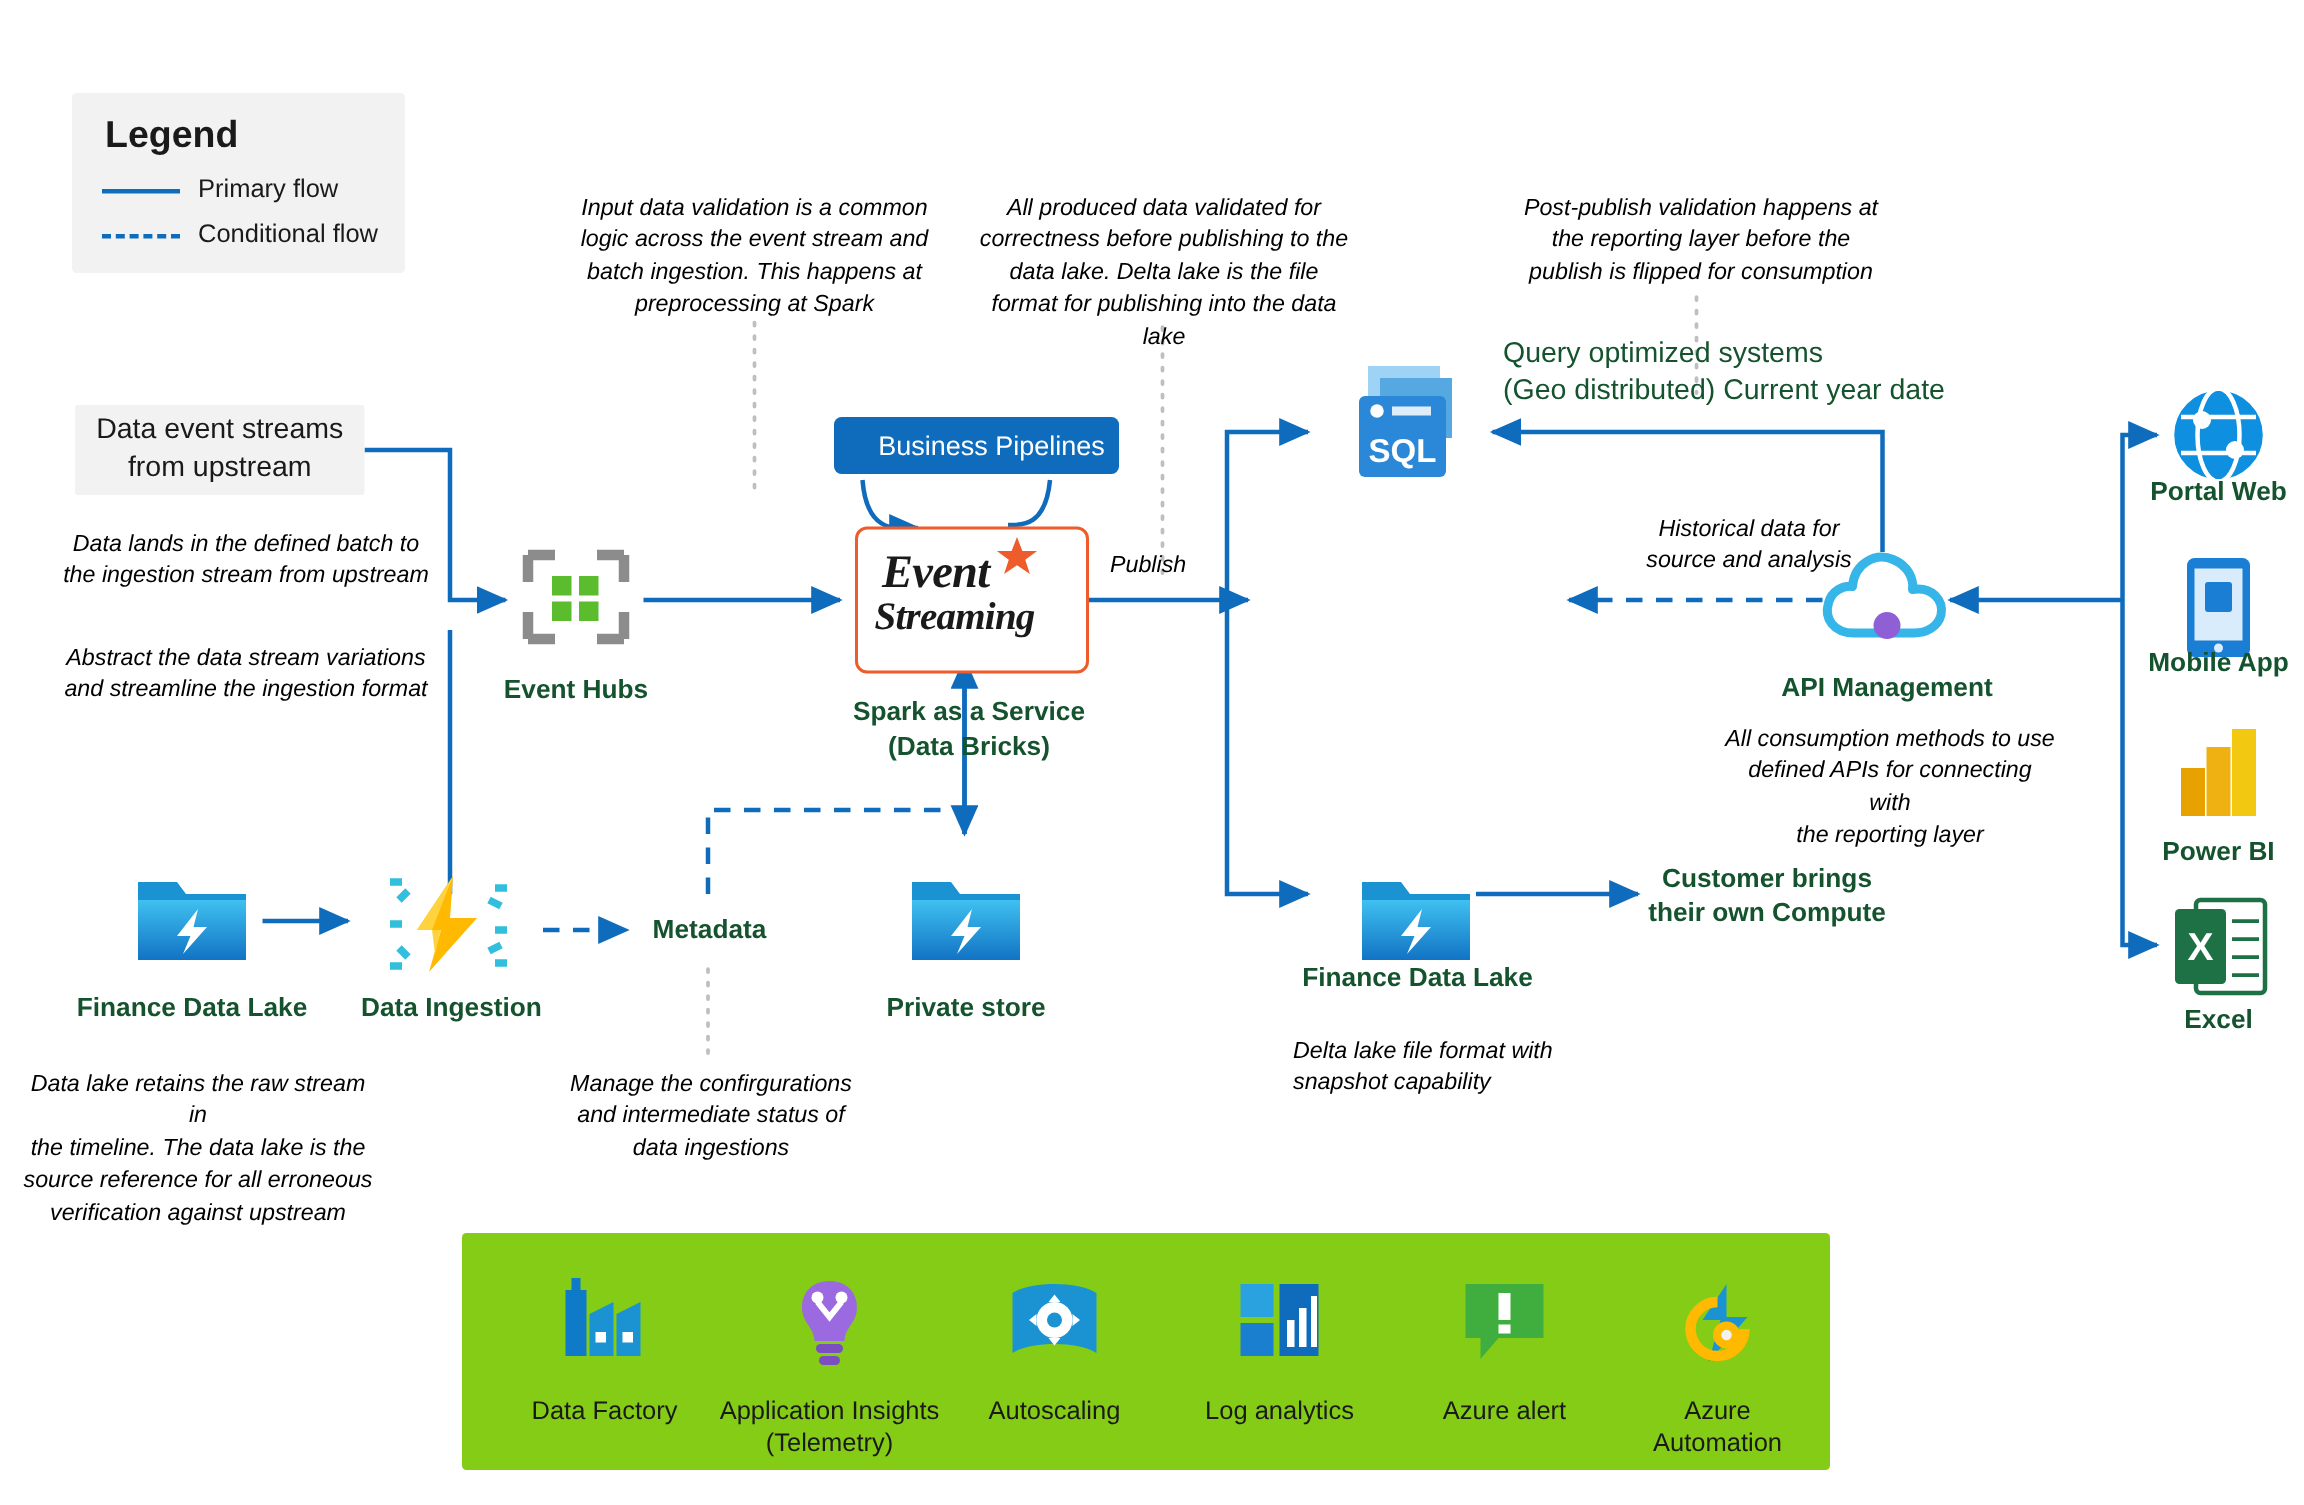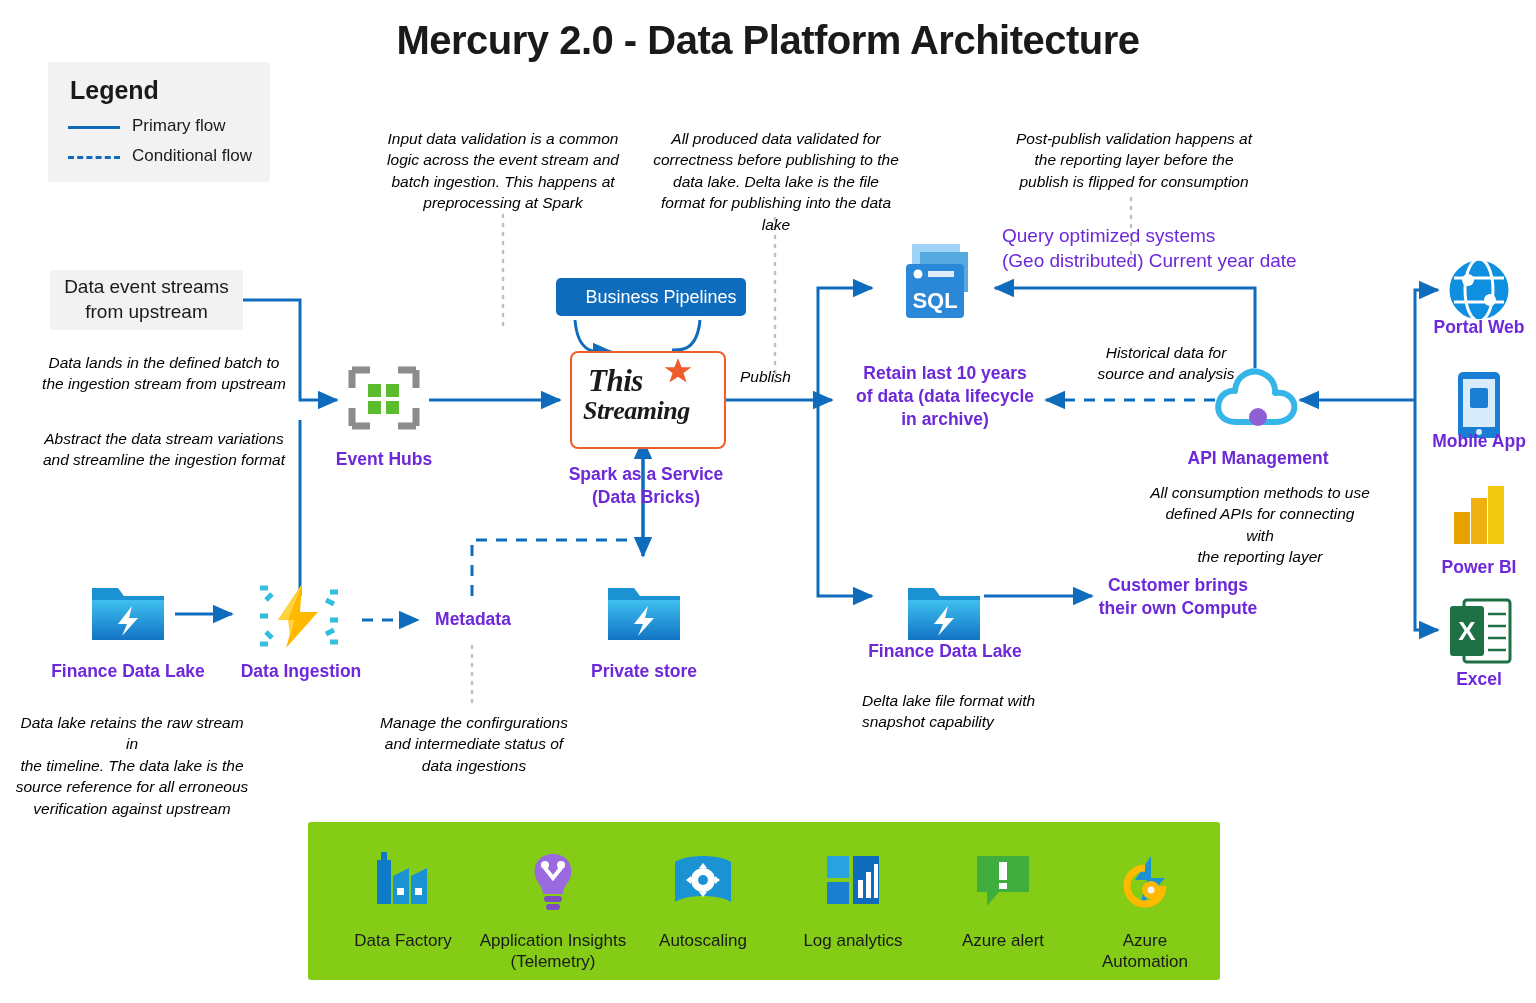--- a/index.html
+++ b/index.html
@@ -50,21 +50,21 @@
     font-style: italic;
     font-size: 15.5px;
     color: #000000;
     line-height: 1.38;
     text-align: center;
   }
   
   .label {
     position: absolute;
     font-size: 17.5px;
-    color: #6d28d9;
+    color: #14532d;
     text-align: center;
     line-height: 1.3;
   }
   .label.bold { font-weight: bold; }
   .label.big { font-size: 19px; }
   
   .box-gray {
     position: absolute;
     background: #f2f2f2;
     display: flex; align-items: center; justify-content: center;
@@ -170,21 +170,20 @@
     </g>
 
     <g fill="none" stroke="#bfbfbf" stroke-width="2.5" stroke-dasharray="2,7" stroke-linecap="round">
       <path d="M503,215 L503,330"></path>
       <path d="M775,218 L775,388"></path>
       <path d="M1131,198 L1131,262"></path>
       <path d="M472,646 L472,706"></path>
     </g>
   </svg>
 
-  <div class="abs" id="title">Mercury 2.0 - Data Platform Architecture</div>
 
   <div class="abs" id="legend">
     <div class="lg-title">Legend</div>
     <div class="lg-line-solid" style="top:64px"></div>
     <div class="lg-row lg-label" style="left:84px; top:54px">Primary flow</div>
     <div class="lg-line-dash" style="top:94px"></div>
     <div class="lg-row lg-label" style="left:84px; top:84px">Conditional flow</div>
   </div>
 
   <div class="note" style="left:382px; top:128px; width:242px">Input data validation is a common
@@ -218,21 +217,21 @@
       <rect x="24" y="43" width="13" height="13" fill="#5bbc2e"></rect>
       <rect x="42" y="43" width="13" height="13" fill="#5bbc2e"></rect>
     </svg>
   </div>
   <div class="label bold" style="left:311px; top:448px; width:146px">Event Hubs</div>
 
 
   <div class="pill-blue" style="left:556px; top:278px; width:170px; height:38px">Business Pipelines</div>
 
   <div class="spark-box" style="left:570px; top:351px; width:152px; height:94px"></div>
-  <div class="spark-text" style="left:588px; top:363px; font-size:31px">This</div>
+  <div class="spark-text" style="left:588px; top:363px; font-size:31px">Event</div>
   <div class="spark-text" style="left:583px; top:396px; font-size:26px">Streaming</div>
   <div class="abs" style="left:662px; top:356px; width:32px; height:32px">
     <svg viewBox="0 0 32 32" width="32" height="32">
       <path d="M16,2 L19.6,11.3 L29.4,11.3 L21.5,17.1 L24.6,26.6 L16,20.8 L7.4,26.6 L10.5,17.1 L2.6,11.3 L12.4,11.3 Z" fill="#ee5c2b"></path>
     </svg>
   </div>
   <div class="label bold" style="left:548px; top:463px; width:196px; white-space:pre-line">Spark as a Service
 (Data Bricks)</div>
 
   <div class="note" style="left:740px; top:366px; width:72px; text-align:left">Publish</div>
@@ -242,23 +241,20 @@
       <rect x="14" y="4" width="48" height="40" fill="#9fd3f5"></rect>
       <rect x="22" y="12" width="48" height="40" fill="#55a8e0"></rect>
       <rect x="8" y="24" width="58" height="54" rx="4" fill="#2b88d8"></rect>
       <circle cx="20" cy="34" r="4.5" fill="#ffffff"></circle>
       <rect x="30" y="31" width="26" height="6" fill="#ffffff" opacity="0.85"></rect>
       <text x="37" y="68" font-family="Liberation Sans, sans-serif" font-size="22" font-weight="bold" fill="#ffffff" text-anchor="middle">SQL</text>
     </svg>
   </div>
   <div class="label big" style="left:1002px; top:224px; width:310px; text-align:left; white-space:pre-line">Query optimized systems
 (Geo distributed) Current year date</div>
-  <div class="label bold" style="left:840px; top:362px; width:210px; white-space:pre-line">Retain last 10 years
-of data (data lifecycle
-in archive)</div>
 
   <div class="note" style="left:1068px; top:342px; width:196px; white-space:pre-line">Historical data for
 source and analysis</div>
 
   <div class="abs" style="left:1212px; top:360px; width:88px; height:80px">
     <svg viewBox="0 0 88 80" width="88" height="80">
       <path d="M24,62 C10,62 4,52 7,42 C9,34 17,30 23,31 C24,16 38,8 50,13 C60,17 64,26 63,33 C76,31 84,40 82,50 C80,58 72,62 64,62 Z" fill="none" stroke="#36b5e8" stroke-width="6" stroke-linejoin="round"></path>
       <circle cx="46" cy="57" r="9" fill="#8f5fd6"></circle>
     </svg>
   </div>

